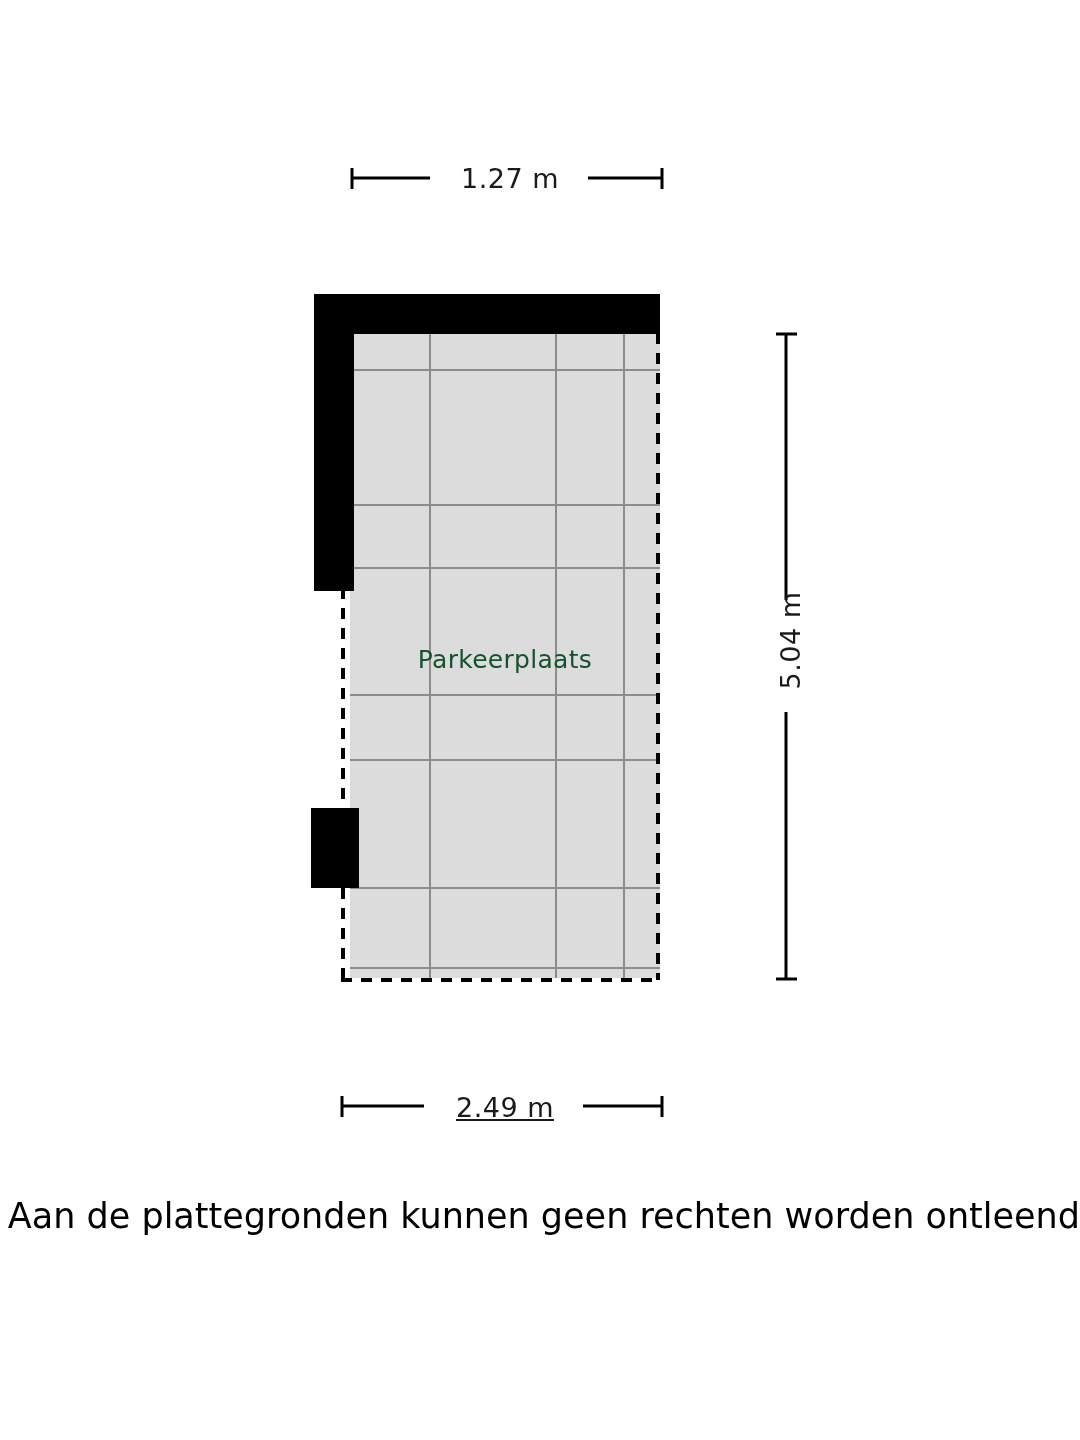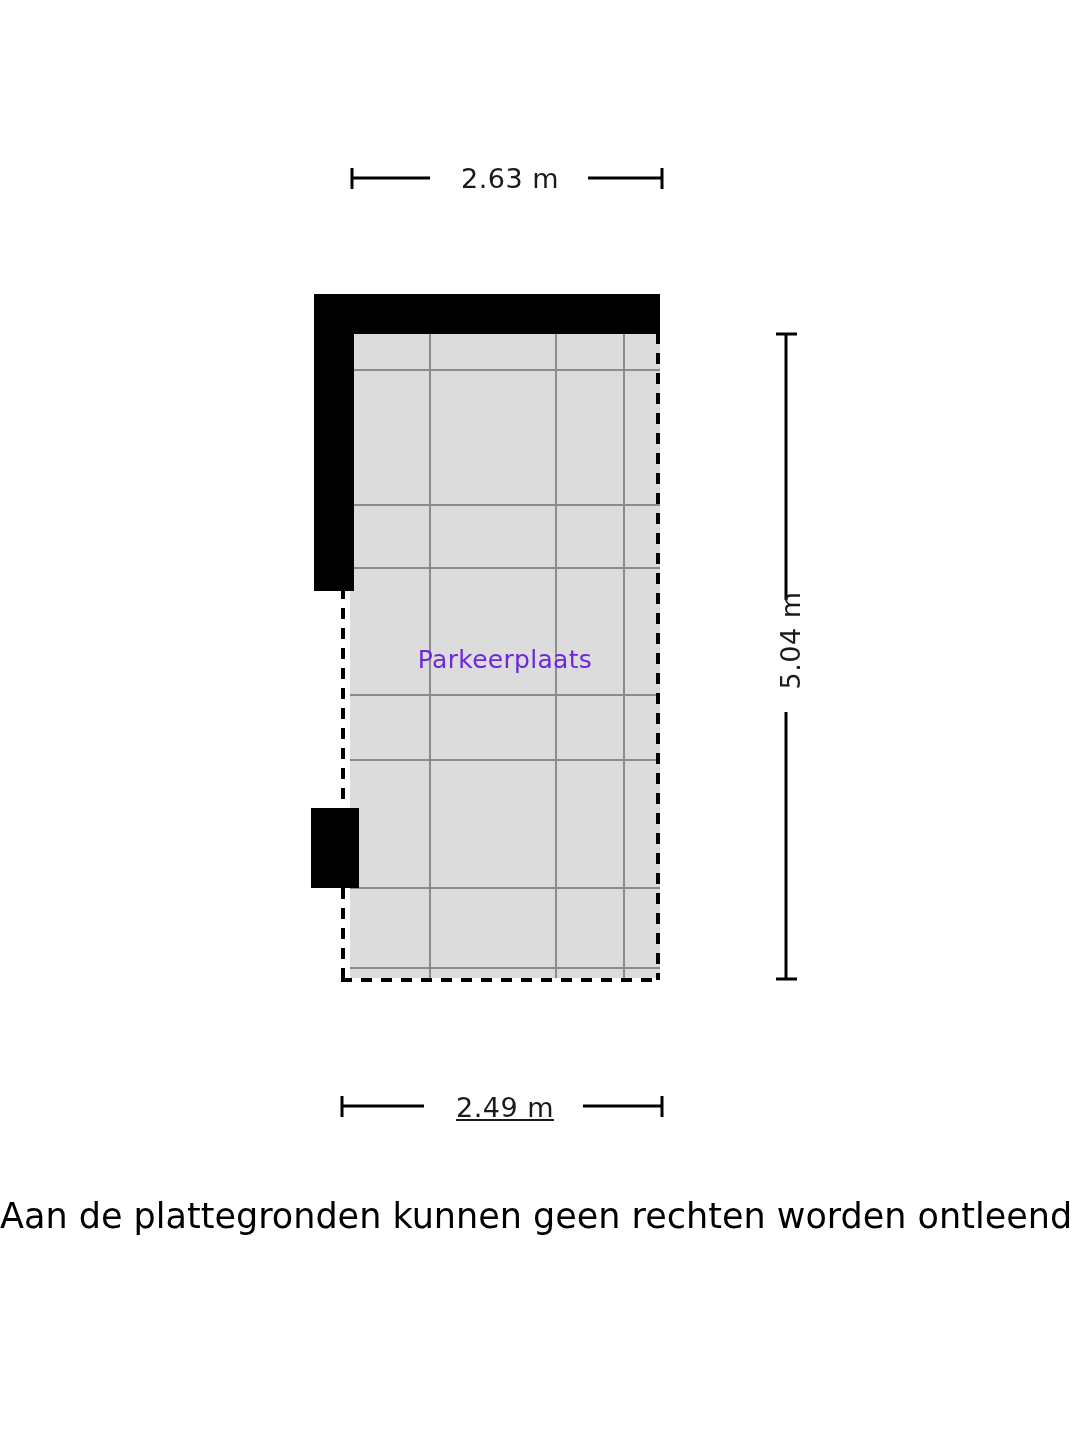--- a/index.html
+++ b/index.html
@@ -62,30 +62,30 @@
   }
 
   
   #room-label {
     position: absolute;
     left: 345px;
     top: 645px;
     width: 320px;
     text-align: center;
     font-size: 25px;
-    color: #6d28d9;
+    color: #14532d;
     letter-spacing: 0.3px;
   }
 
   #footer {
     position: absolute;
     left: 0;
     top: 1192px;
     width: 1080px;
-    text-align: left;
+    text-align: right;
     font-size: 35px;
     line-height: 49px;
     color: #000000;
   }
   #footer .line2 {
     display: block;
   }
 </style>
 </head>
 <body>
@@ -142,21 +142,21 @@
   </g>
 
   <g stroke="#000000" stroke-width="3">
     <line x1="786" y1="334" x2="786" y2="600"></line>
     <line x1="786" y1="712" x2="786" y2="979"></line>
     <line x1="776" y1="334" x2="797" y2="334"></line>
     <line x1="776" y1="979" x2="797" y2="979"></line>
   </g>
 </svg>
 
-<div class="dim-label" id="dim-top-label">2.63 m</div>
+<div class="dim-label" id="dim-top-label">1.27 m</div>
 
 <div class="dim-label" id="dim-bottom-label">2.49 m</div>
 
 <div class="dim-label" id="dim-right-label">5.04 m</div>
 
 <div id="room-label">Parkeerplaats</div>
 
 <div id="footer">
   <span>Aan de plattegronden kunnen geen rechten worden ontleend</span>
 </div>

